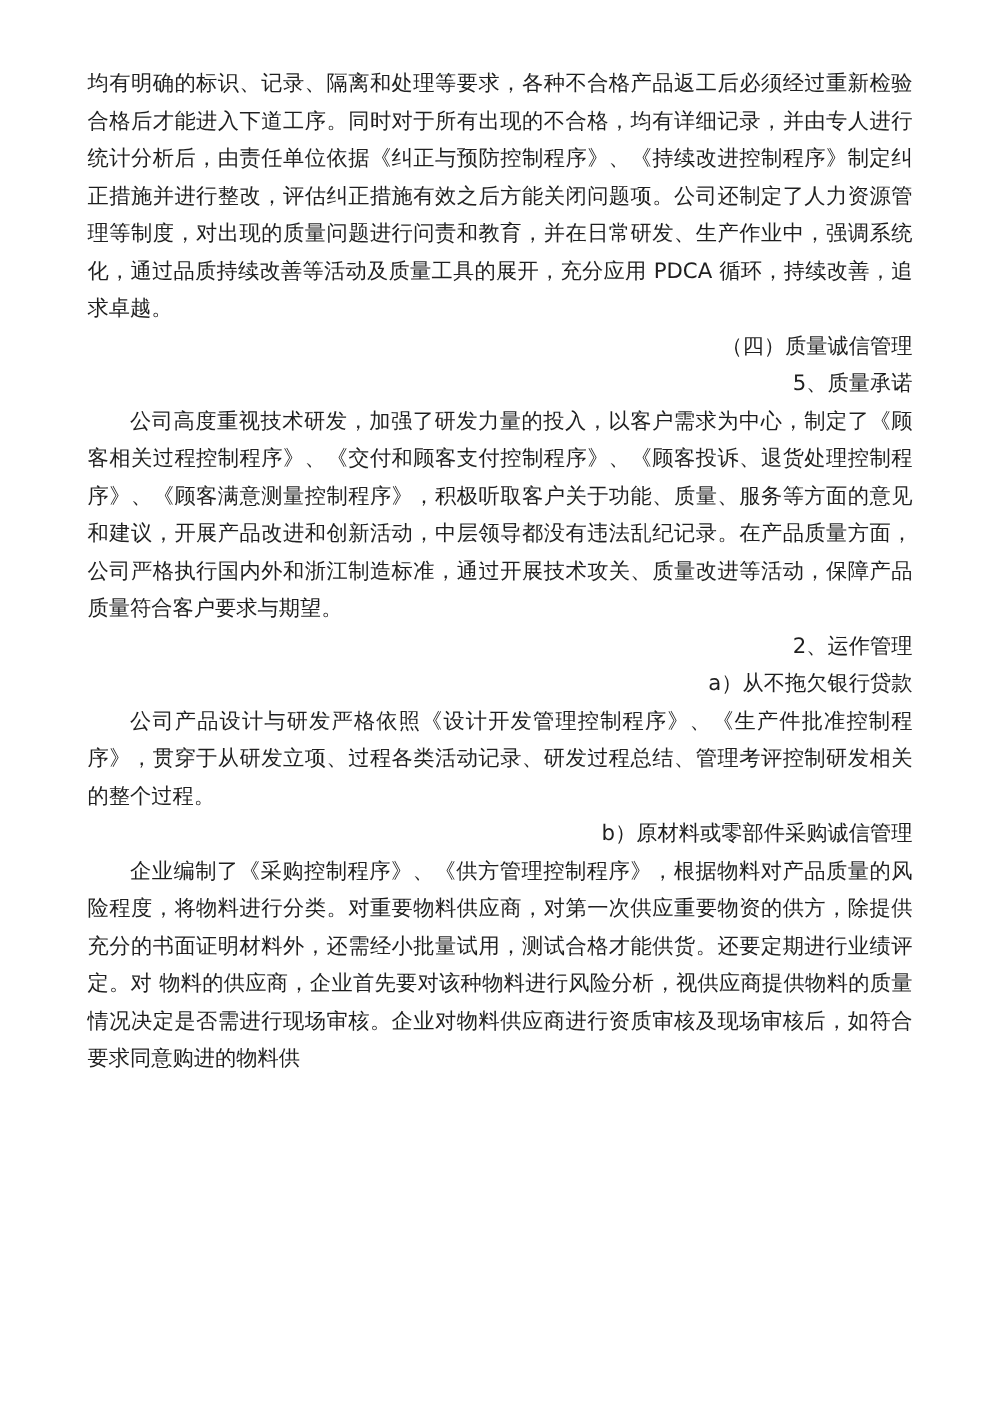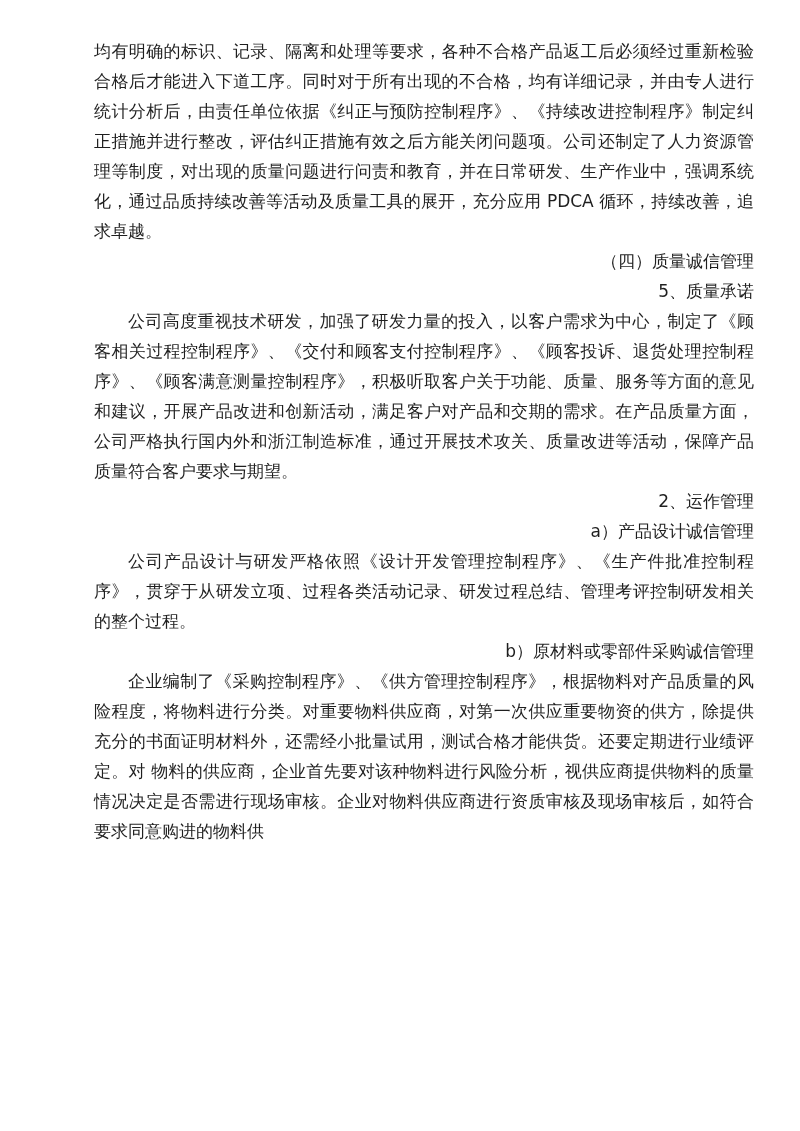--- a/index.html
+++ b/index.html
@@ -13,24 +13,23 @@
   .page {
     position: relative;
     width: 800px;
     height: 1131px;
     background: #ffffff;
     overflow: hidden;
   }
   .content {
     position: absolute;
     left: 70px;
-    top: 36px;
+    top: 52px;
     width: 660px;
     color: #1f1f1f;
-    margin-left: 24px;
   }
   .block {
     margin: 0;
     font-size: 17px;
     line-height: 30px;
     text-align: justify;
     text-justify: inter-ideograph;
     word-break: break-all;
   }
   .block.heading {
@@ -42,20 +41,20 @@
   }
 </style>
 </head>
 <body>
 
 <div class="page" style="background: rgb(255, 255, 255);">
   <div class="content" style="color: rgb(31, 31, 31);">
       <p class="block body">均有明确的标识、记录、隔离和处理等要求，各种不合格产品返工后必须经过重新检验合格后才能进入下道工序。同时对于所有出现的不合格，均有详细记录，并由专人进行统计分析后，由责任单位依据《纠正与预防控制程序》、《持续改进控制程序》制定纠正措施并进行整改，评估纠正措施有效之后方能关闭问题项。公司还制定了人力资源管理等制度，对出现的质量问题进行问责和教育，并在日常研发、生产作业中，强调系统化，通过品质持续改善等活动及质量工具的展开，充分应用 PDCA 循环，持续改善，追求卓越。</p>
       <p class="block heading">（四）质量诚信管理</p>
       <p class="block heading">5、质量承诺</p>
-      <p class="block body indent">公司高度重视技术研发，加强了研发力量的投入，以客户需求为中心，制定了《顾客相关过程控制程序》、《交付和顾客支付控制程序》、《顾客投诉、退货处理控制程序》、《顾客满意测量控制程序》，积极听取客户关于功能、质量、服务等方面的意见和建议，开展产品改进和创新活动，满足客户对产品和交期的需求。在产品质量方面，公司严格执行国内外和浙江制造标准，通过开展技术攻关、质量改进等活动，保障产品质量符合客户要求与期望。</p>
+      <p class="block body indent">公司高度重视技术研发，加强了研发力量的投入，以客户需求为中心，制定了《顾客相关过程控制程序》、《交付和顾客支付控制程序》、《顾客投诉、退货处理控制程序》、《顾客满意测量控制程序》，积极听取客户关于功能、质量、服务等方面的意见和建议，开展产品改进和创新活动，中层领导都没有违法乱纪记录。在产品质量方面，公司严格执行国内外和浙江制造标准，通过开展技术攻关、质量改进等活动，保障产品质量符合客户要求与期望。</p>
       <p class="block heading">2、运作管理</p>
-      <p class="block heading">a）产品设计诚信管理</p>
+      <p class="block heading">a）从不拖欠银行贷款</p>
       <p class="block body indent">公司产品设计与研发严格依照《设计开发管理控制程序》、《生产件批准控制程序》，贯穿于从研发立项、过程各类活动记录、研发过程总结、管理考评控制研发相关的整个过程。</p>
       <p class="block heading">b）原材料或零部件采购诚信管理</p>
       <p class="block body indent">企业编制了《采购控制程序》、《供方管理控制程序》，根据物料对产品质量的风险程度，将物料进行分类。对重要物料供应商，对第一次供应重要物资的供方，除提供充分的书面证明材料外，还需经小批量试用，测试合格才能供货。还要定期进行业绩评定。对 物料的供应商，企业首先要对该种物料进行风险分析，视供应商提供物料的质量情况决定是否需进行现场审核。企业对物料供应商进行资质审核及现场审核后，如符合要求同意购进的物料供</p>
     </div>
 </div>
 
 </body></html>

